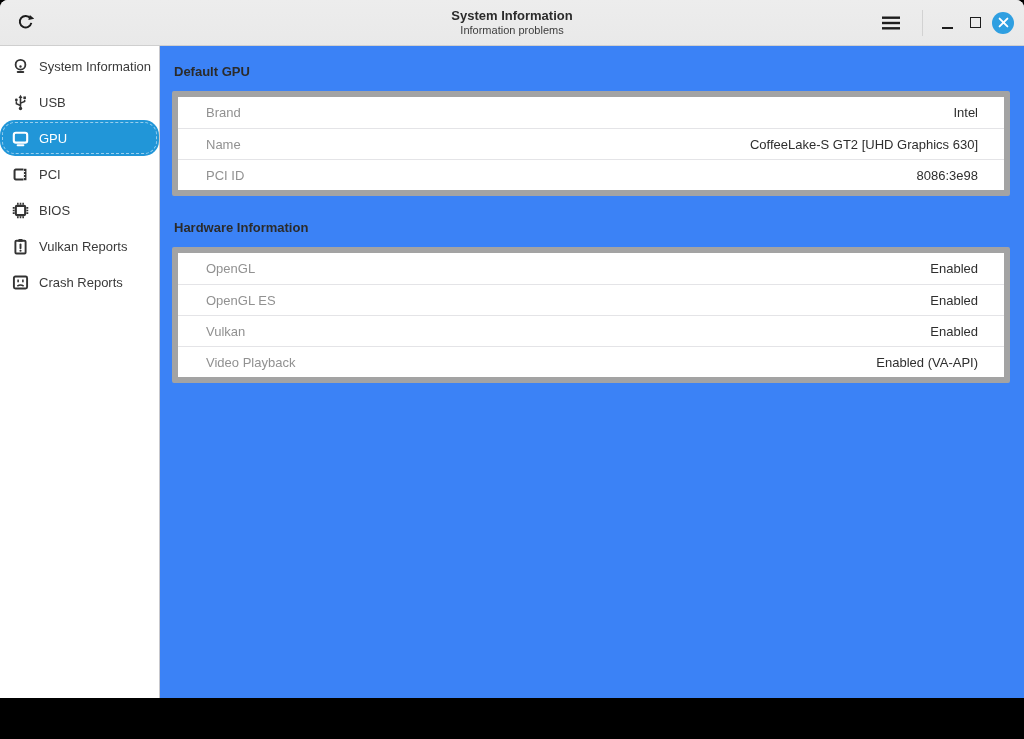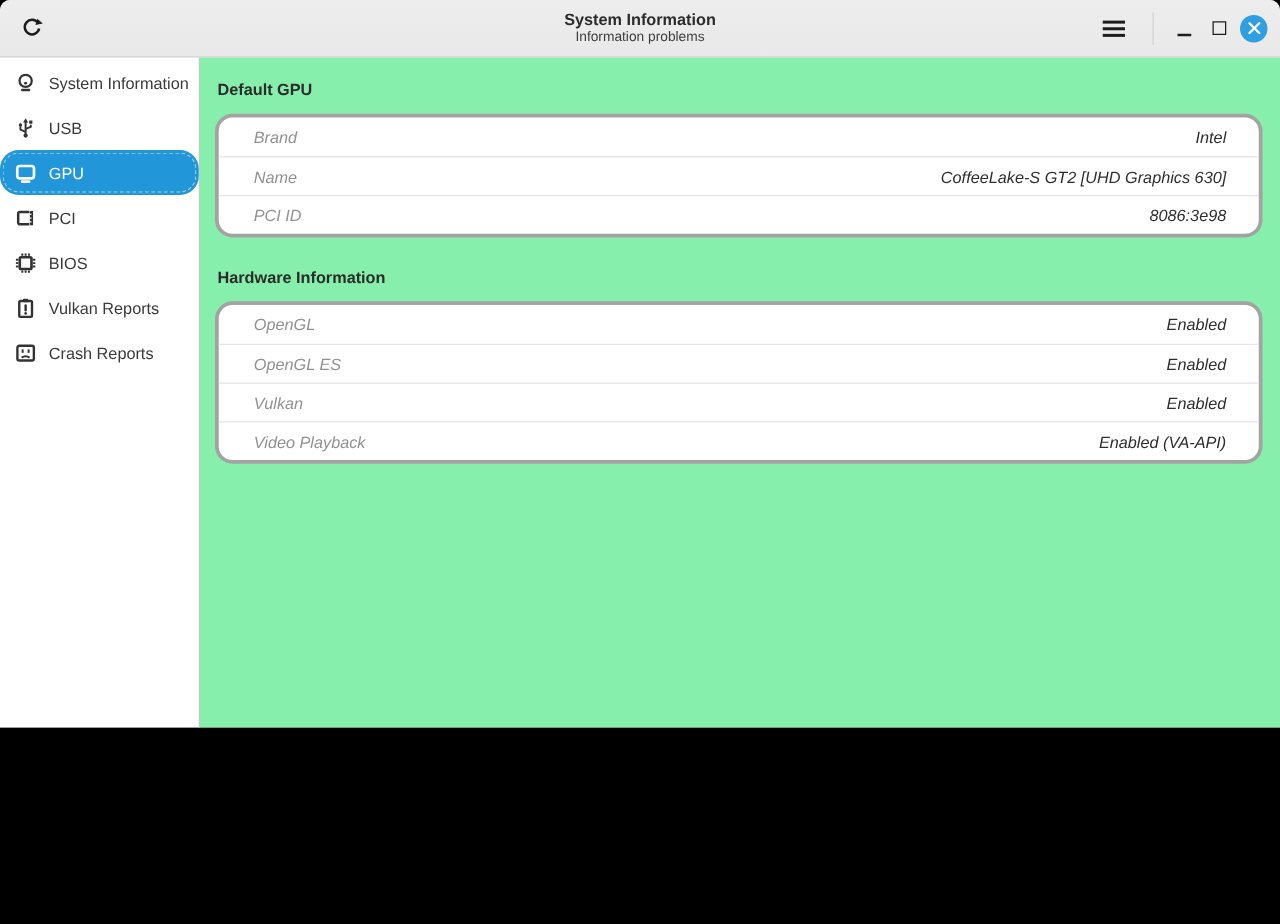--- a/index.html
+++ b/index.html
@@ -3,21 +3,21 @@
 <meta charset="utf-8">
 <style>
   * { box-sizing: border-box; margin: 0; padding: 0; }
   html, body { background: #000; }
   body {
     width: 1024px; height: 739px; overflow: hidden;
     font-family: "Liberation Sans", "DejaVu Sans", sans-serif;
     -webkit-font-smoothing: antialiased;
   }
   .window {
-    width: 1024px; height: 582px;
+    width: 1024px; height: 698px;
     border-radius: 8px 8px 0 0;
     overflow: hidden;
     display: flex; flex-direction: column;
     background: #f7f7f7;
   }
   
   .titlebar {
     height: 46px; flex: 0 0 46px;
     background: linear-gradient(#ededed, #e9e9e9);
     border-bottom: 1px solid #cfcfcf;
@@ -75,34 +75,33 @@
   .side-item.selected {
     background: #2196d8; color: #ffffff;
     outline: 1px dashed rgba(255,255,255,0.55);
     outline-offset: -3px;
     border-radius: 15px;
   }
   .side-item.selected .icon { color: #ffffff; }
   .main {
     flex: 1; min-width: 0;
     padding: 10px 14px 0 12px;
-    background: #86efac;
+    background: #3b82f6;
     overflow: hidden;
   }
   .section-title {
     font-size: 13px; font-weight: bold; color: #2b2b2b;
     margin: 10px 0 12px 2px;
   }
   .section:first-child .section-title { margin-top: 8px; }
   .section + .section .section-title { margin-top: 24px; }
   .info-table {
     background: #ffffff;
-    border: 3px solid #a3a3a3;
-    border-radius: 14px;
-    font-style: italic;
+    border: 6px solid #a3a3a3;
+    border-radius: 2px;
   }
   .info-row {
     height: 31px;
     display: flex; align-items: center;
     padding: 0 26px 0 28px;
     font-size: 13px;
     border-top: 1px solid #e4e4e7;
   }
   .info-row:first-child { border-top: none; }
   .info-label { color: #919191; }

